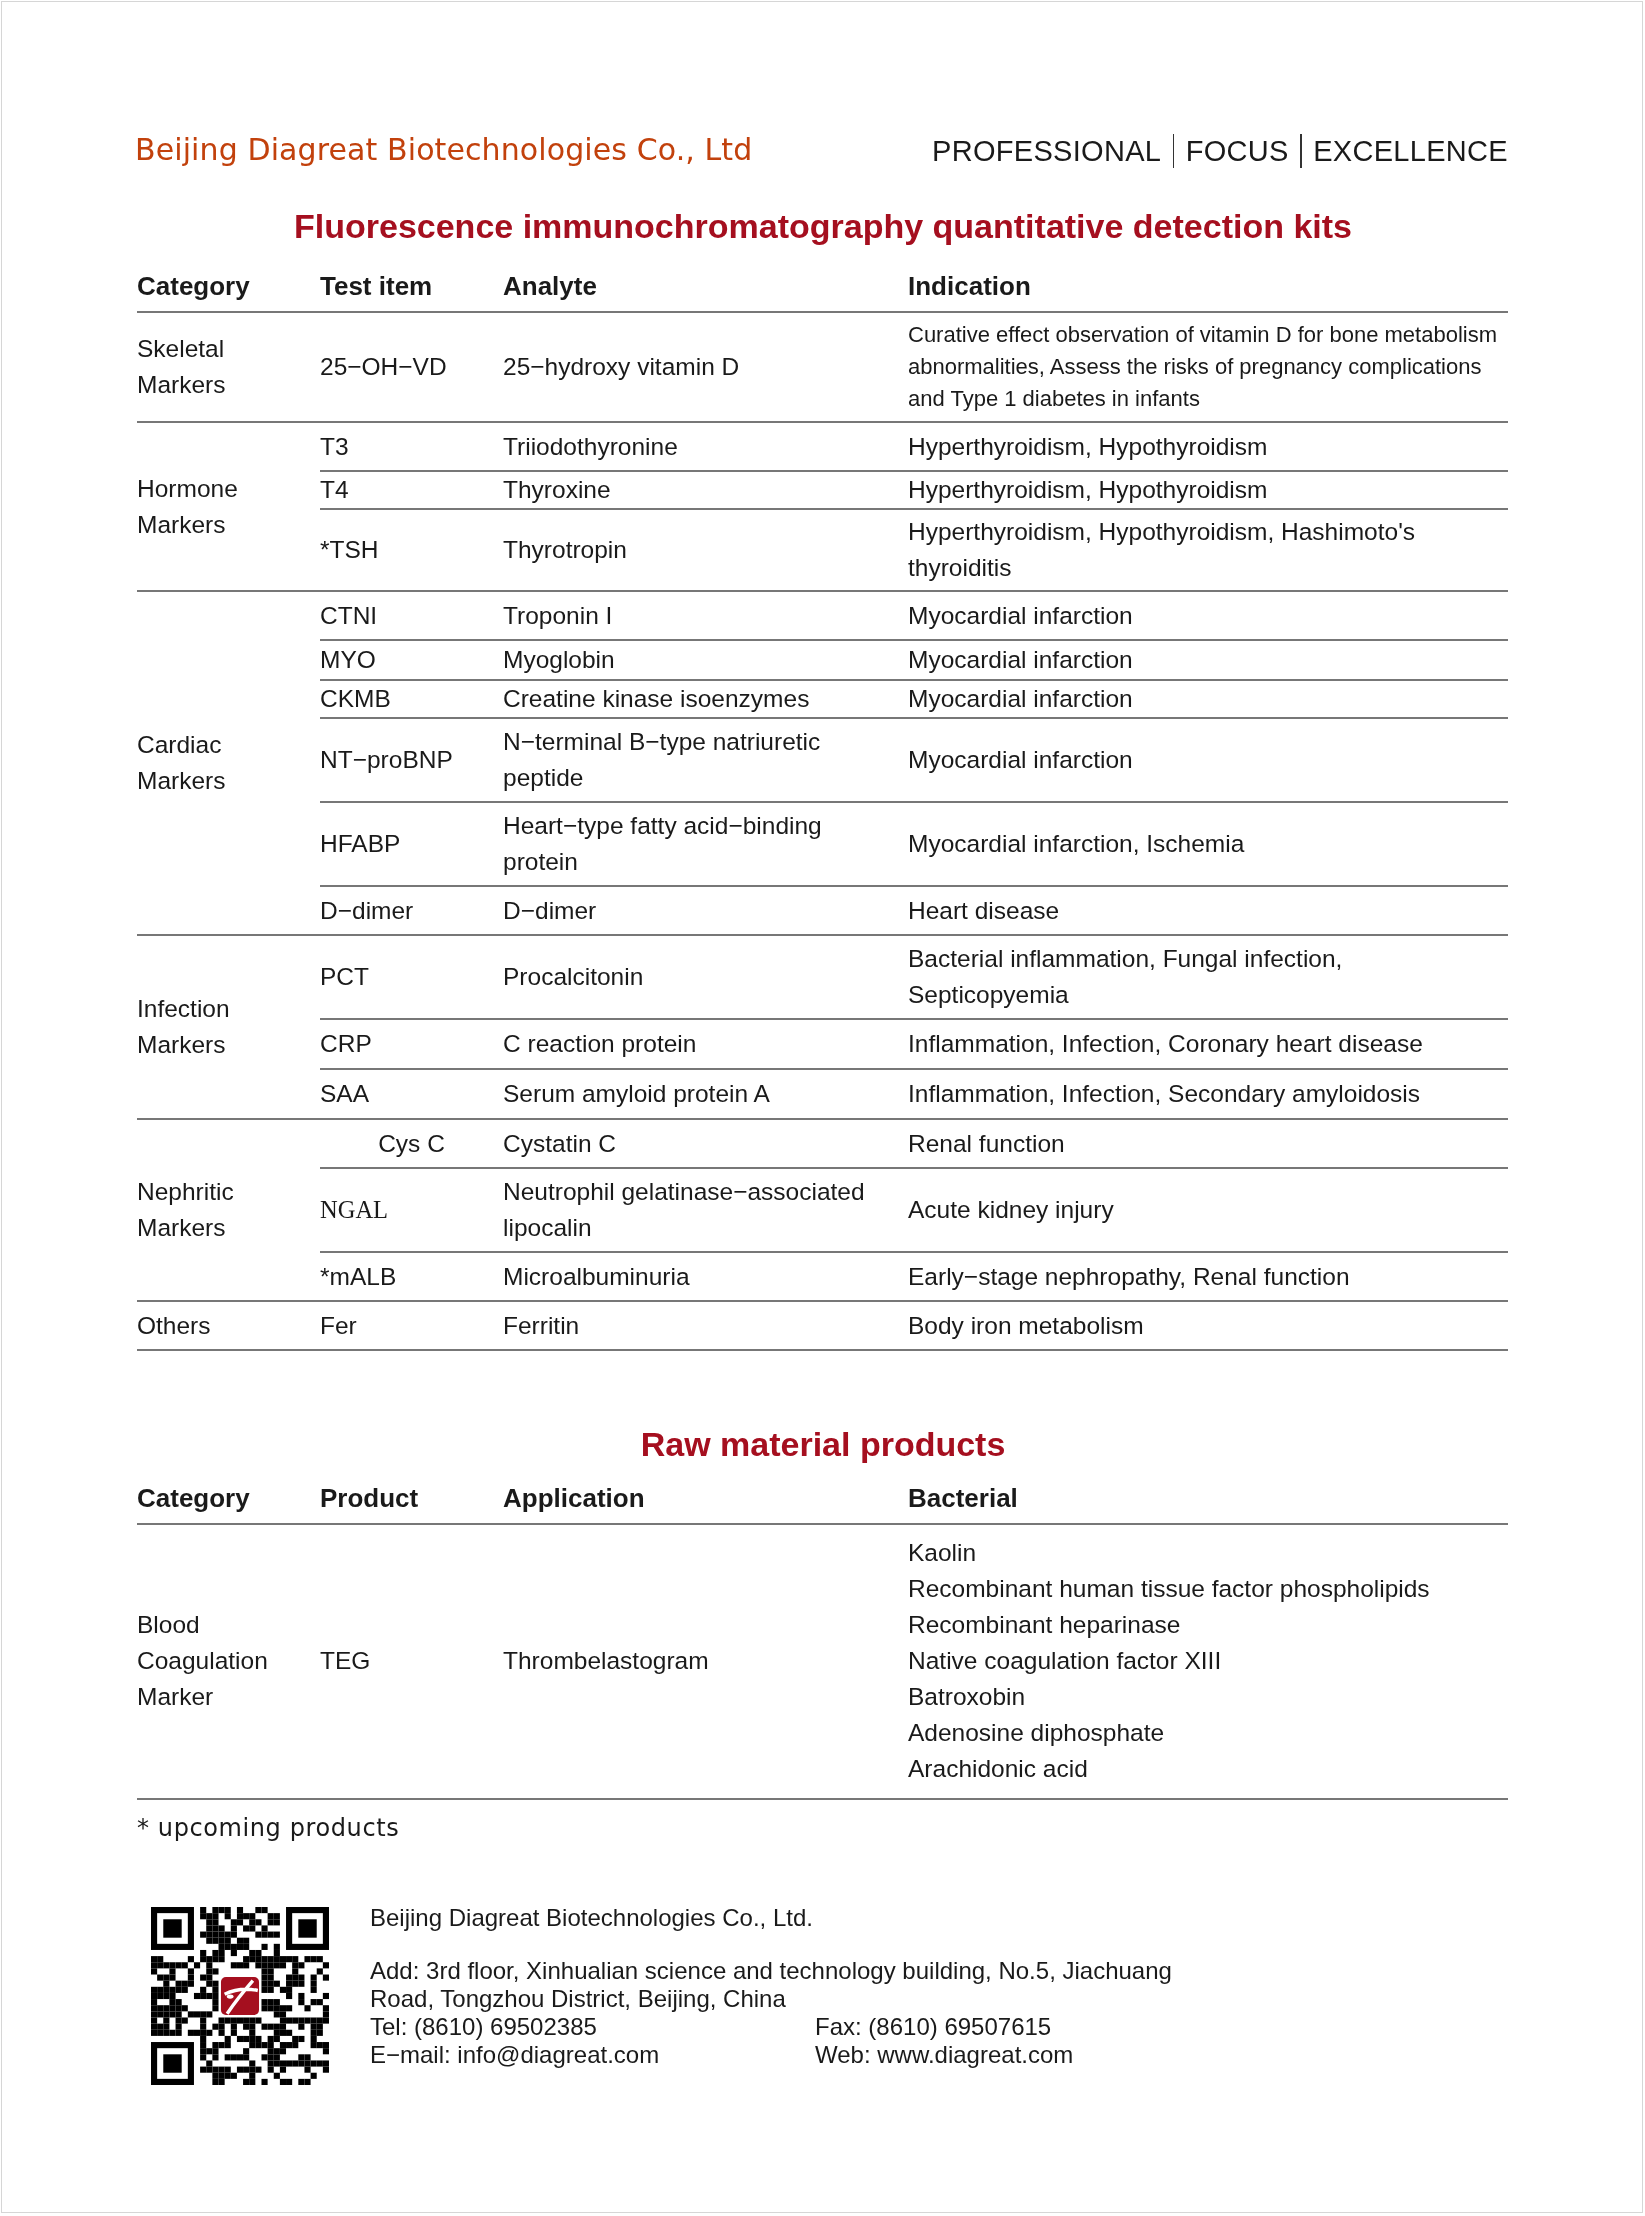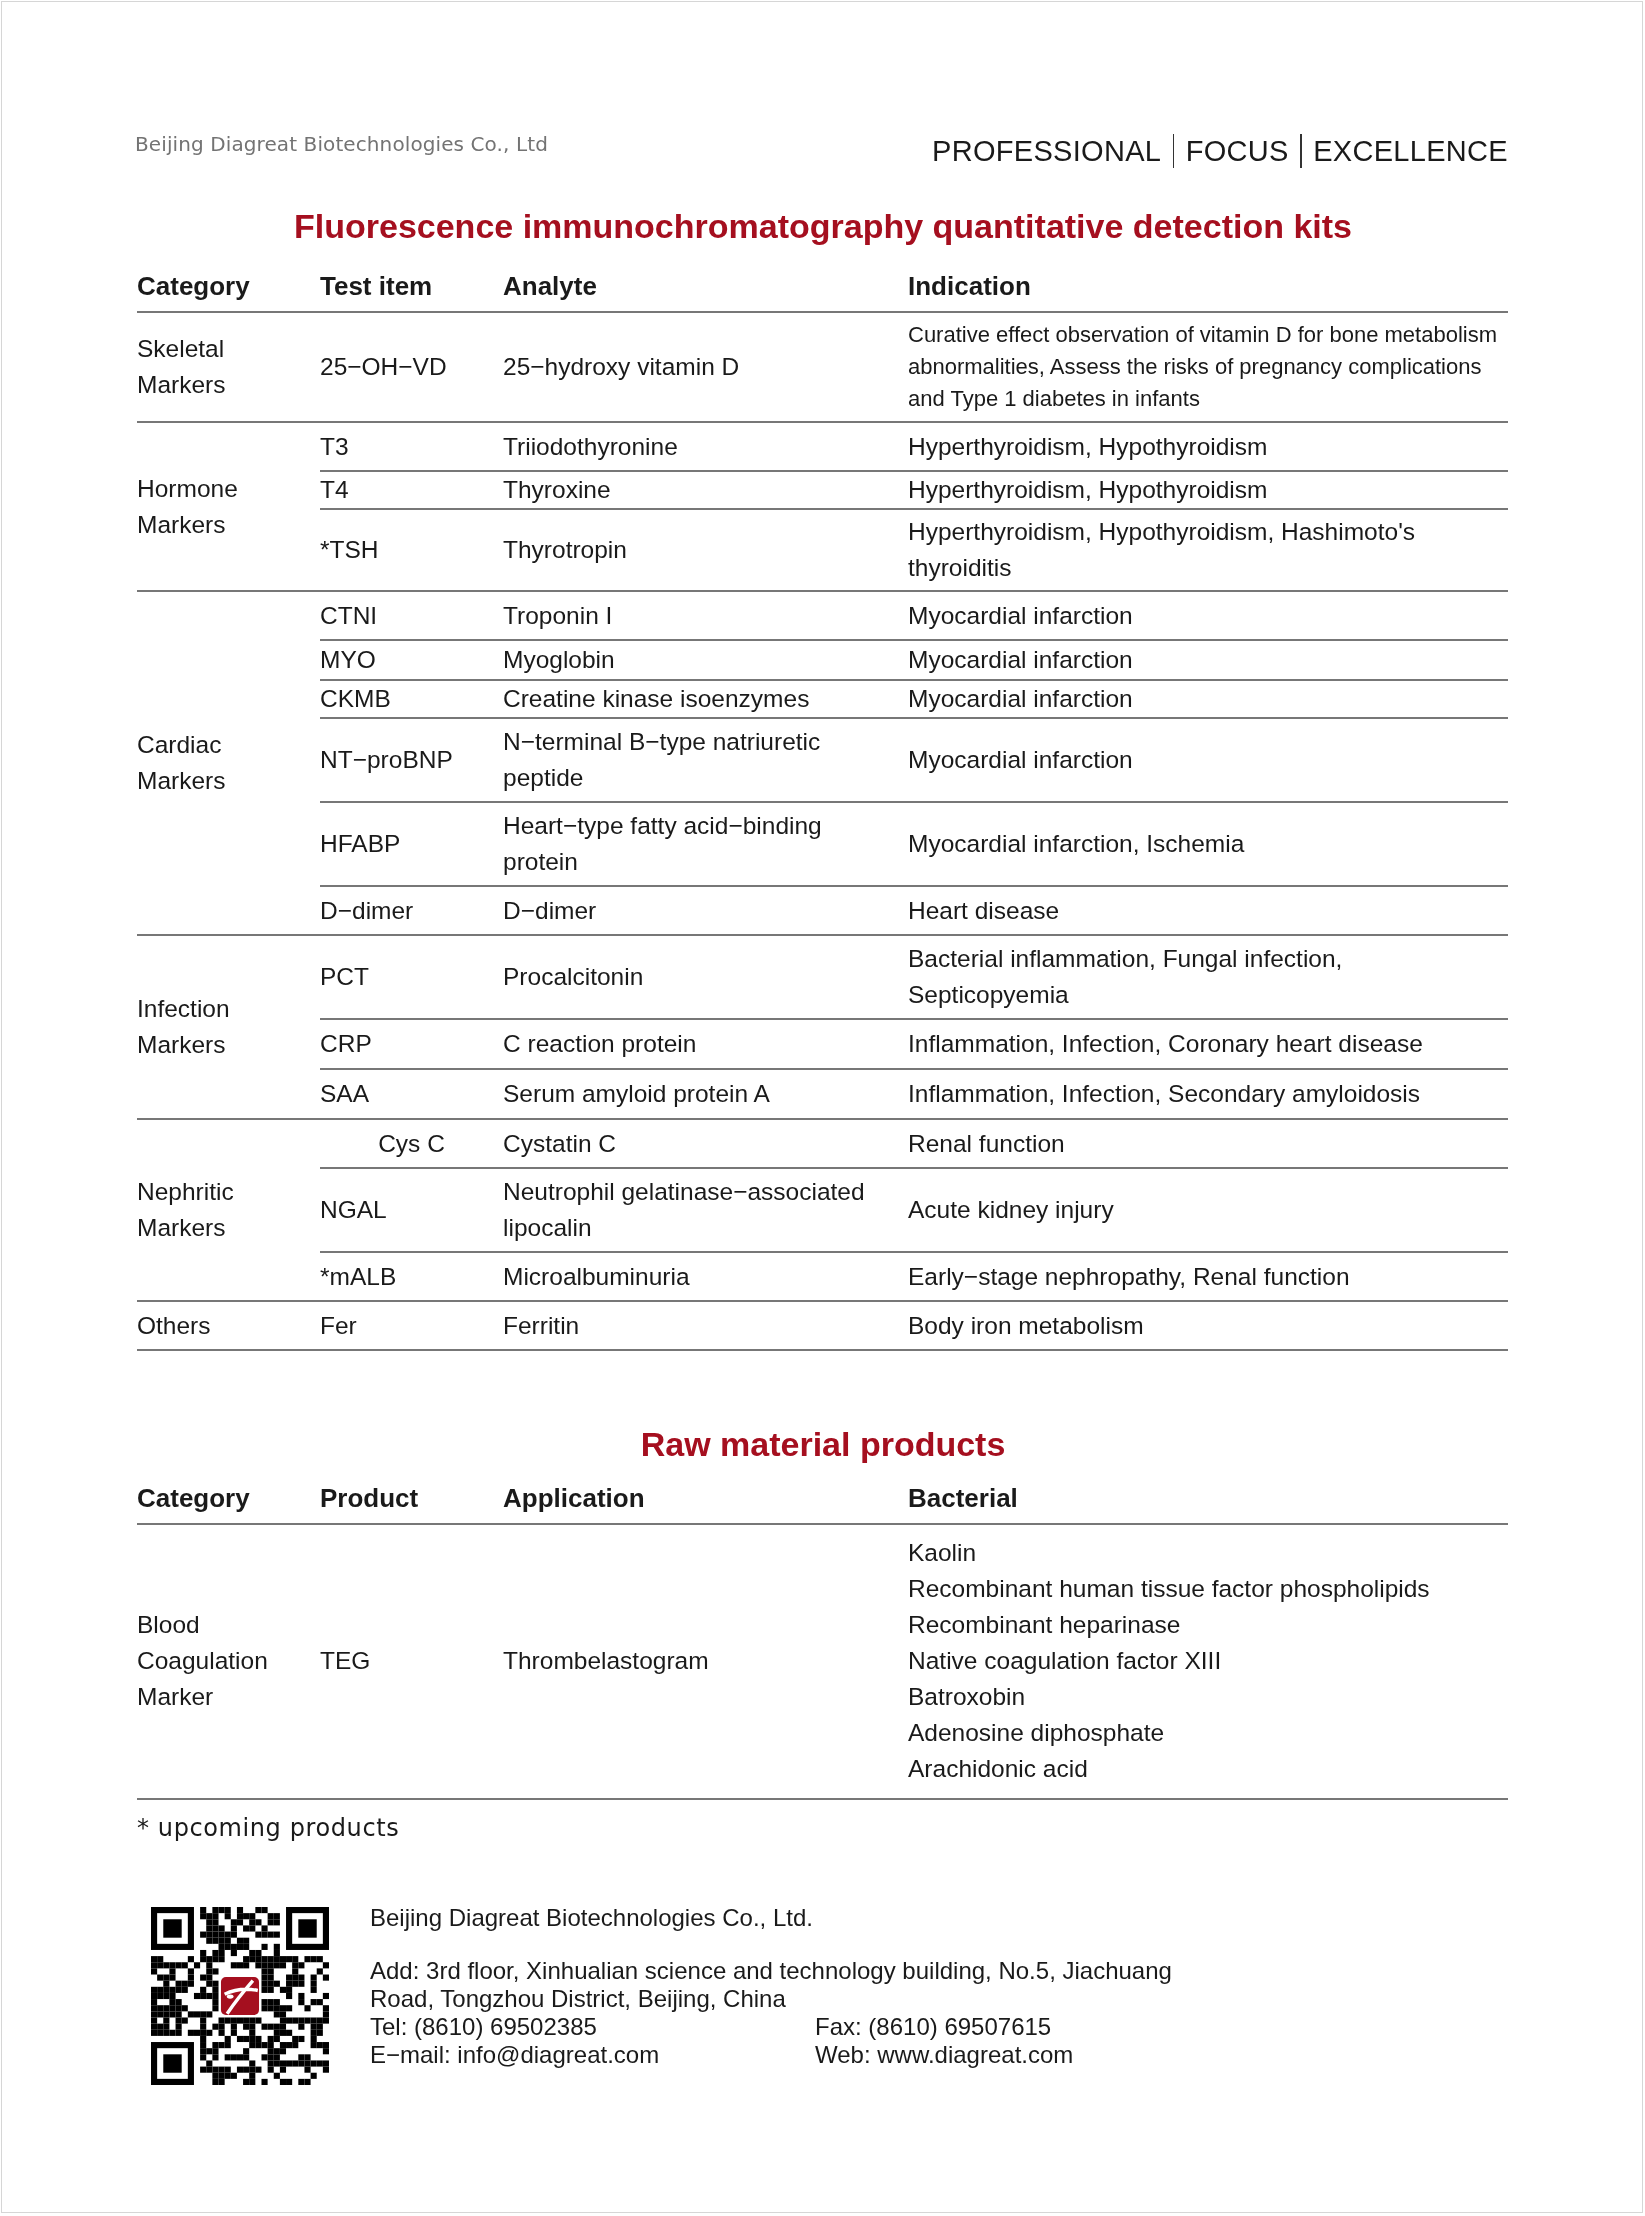--- a/index.html
+++ b/index.html
@@ -2,21 +2,21 @@
 <html style="font-size:10.3px"><head>
 <meta charset="utf-8">
 <style>
   html, body { margin: 0; padding: 0; background: #ffffff; }
   body { width: 1646px; height: 2216px; position: relative; overflow: hidden;
          font-family: "Liberation Sans", sans-serif; color: #1a1a1a; }
   .page-border { position: absolute; left: 1.3px; top: 1.3px; width: 1642px; height: 2212px;
                  border: 1.3px solid #d6d6d6; box-sizing: border-box; }
 
   .company-top { position: absolute; left: 135px; top: 132px; font-family: "DejaVu Sans", sans-serif;
-                 font-size: 20px; color: #737373; letter-spacing: 0.1px; }
+                 font-size: 30px; color: #c2410c; letter-spacing: 0.1px; }
   .motto { position: absolute; right: 138px; top: 134px; font-size: 29px; color: #1a1a1a;
            letter-spacing: 0.3px; display: flex; align-items: center; }
   .motto .sep { display: inline-block; width: 1.3px; height: 34px; background: #333; margin: 0 11.6px; }
 
   .section-title { position: absolute; left: 0; width: 1646px; text-align: center; font-weight: bold;
                    color: #a50f1f; font-size: 34px; }
 
   table.grid { position: absolute; left: 137px; width: 1371px; border-collapse: collapse;
                table-layout: fixed; font-size: 24.5px; color: #1a1a1a; }
   table.grid col.c1 { width: 183px; }
@@ -141,21 +141,21 @@
         <td style="padding-right: 26px;"><span>Serum amyloid protein A</span></td>
         <td><span>Inflammation, Infection, Secondary amyloidosis</span></td>
       </tr>
       <tr style="height: 49px;">
         <td class="cat" rowspan="3" style="border-bottom: 2.6px solid rgb(119, 119, 119); padding-right: 19.3px;">Nephritic Markers</td>
         <td style="border-bottom: 2.6px solid rgb(119, 119, 119); text-align: center;"><span>Cys C</span></td>
         <td style="border-bottom: 2.6px solid rgb(119, 119, 119); padding-right: 26px;"><span>Cystatin C</span></td>
         <td style="border-bottom: 2.6px solid rgb(119, 119, 119);"><span>Renal function</span></td>
       </tr>
       <tr style="height: 84px;">
-        <td style="border-bottom: 2.6px solid rgb(119, 119, 119);"><span>NGAL</span></td>
+        <td style="border-bottom: 2.6px solid rgb(119, 119, 119); font-family: Liberation Serif, serif;"><span>NGAL</span></td>
         <td style="border-bottom: 2.6px solid rgb(119, 119, 119); padding-right: 26px;"><span>Neutrophil gelatinase−associated lipocalin</span></td>
         <td style="border-bottom: 2.6px solid rgb(119, 119, 119);"><span>Acute kidney injury</span></td>
       </tr>
       <tr class="grp-end" style="height: 49px;">
         <td><span>*mALB</span></td>
         <td style="padding-right: 26px;"><span>Microalbuminuria</span></td>
         <td><span>Early−stage nephropathy, Renal function</span></td>
       </tr>
       <tr class="grp-end" style="height: 49px; margin-left: 12px;">
         <td class="cat" rowspan="1" style="border-bottom: 2.6px solid rgb(119, 119, 119); padding-right: 19.3px;">Others</td>

